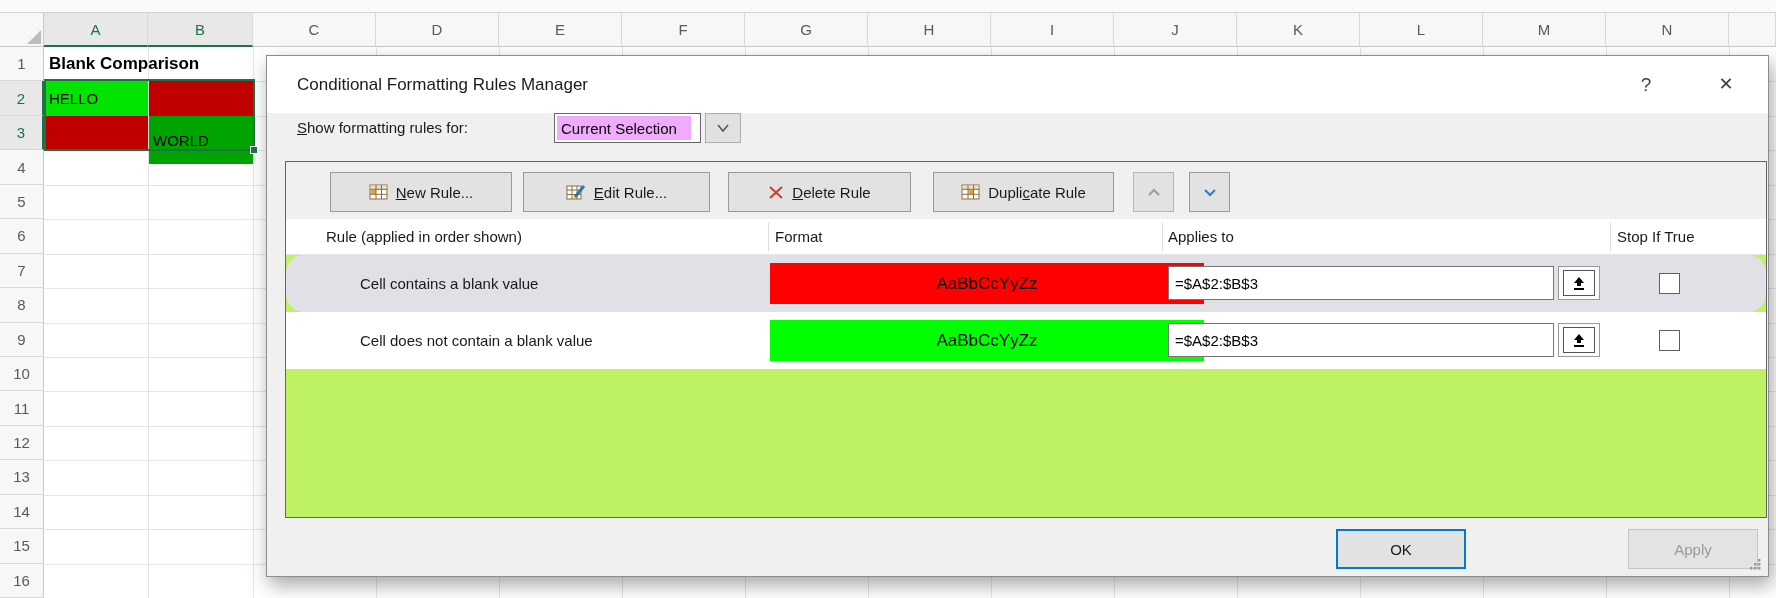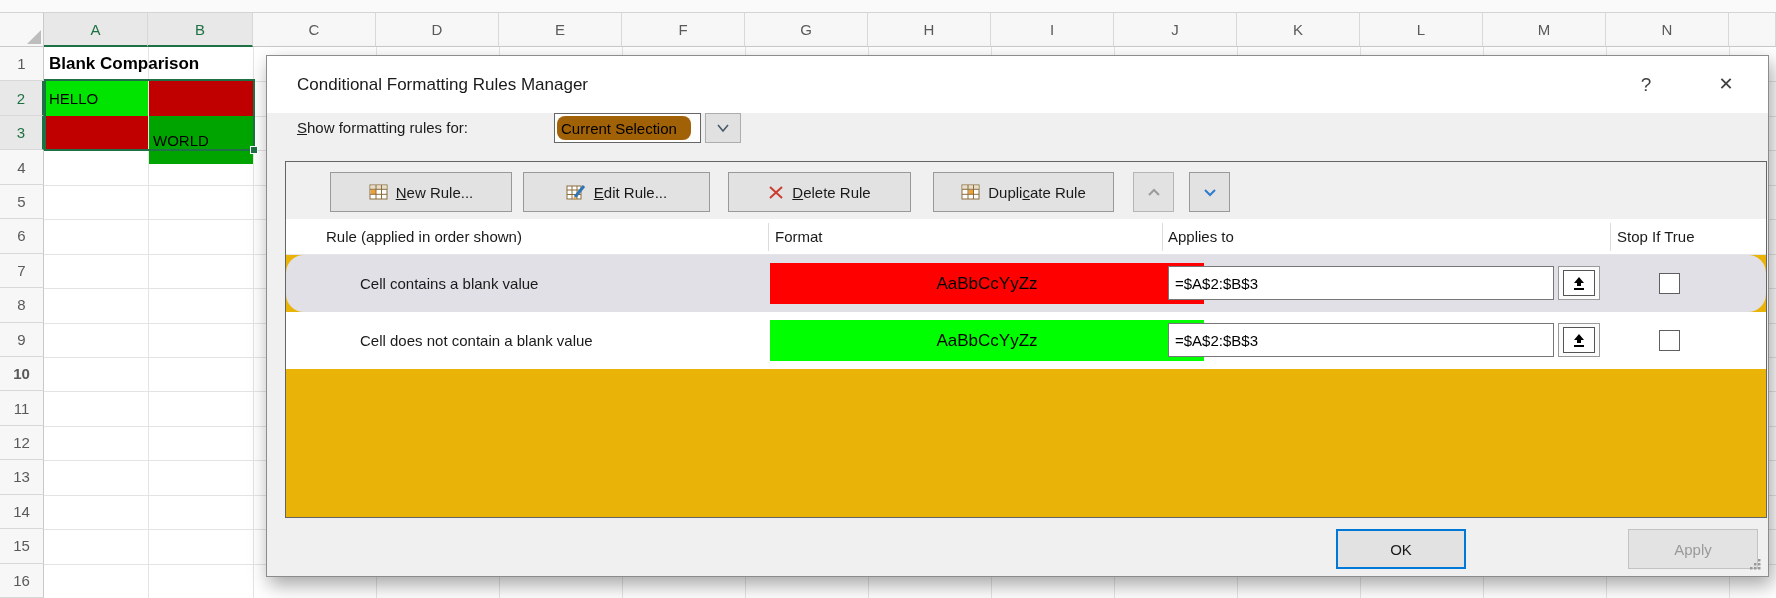--- a/index.html
+++ b/index.html
@@ -47,29 +47,29 @@
                font-size:17px; color:#1a1a1a; }
   .cap-btn { position:absolute; top:0; width:30px; height:57px; line-height:57px;
              text-align:center; font-size:19px; color:#404040; cursor:default; }
   .help-btn { left:1364px; }
   .x-btn { left:1444px; font-size:18px; }
 
   .show-label { position:absolute; left:30px; top:63px; font-size:15px; color:#1a1a1a; }
   .accel { text-decoration:underline; }
   .combo { position:absolute; left:287px; top:57px; width:147px; height:30px;
            background:#fff; border:1px solid #666; }
-  .combo-sel { position:absolute; left:2px; top:2px; bottom:2px; background:#a16207;
+  .combo-sel { position:absolute; left:2px; top:2px; bottom:2px; background:#f0abfc;
                color:#000; font-size:15px; display:flex; align-items:center;
-               padding:0 14px 0 4px; white-space:nowrap;border-radius:8px; }
+               padding:0 14px 0 4px; white-space:nowrap; }
   .combo-drop { position:absolute; left:438px; top:57px; width:36px; height:30px;
                 background:#e1e1e1; border:1px solid #adadad;
                 display:flex; align-items:center; justify-content:center; }
 
   .listbox { position:absolute; left:18px; top:105px; width:1482px; height:357px;
-             background:#eab308; border:1px solid #646464; }
+             background:#bef264; border:1px solid #646464; }
   .tb { position:absolute; left:0; top:0; right:0; height:57px; background:#f0f0f0; }
   .tb-btn { position:absolute; top:10px; height:40px; background:#e2e2e2;
             border:1px solid #999; font-size:15px; color:#1a1a1a;
             display:flex; align-items:center; justify-content:center; gap:8px; }
   .btn-new { left:44px; width:182px; }
   .btn-edit { left:237px; width:187px; }
   .btn-del { left:442px; width:183px; }
   .btn-dup { left:647px; width:181px; }
   .btn-up { left:847px; width:41px; border-color:#b5b5b5; }
   .btn-down { left:903px; width:41px; }
@@ -140,21 +140,21 @@
       <div class="col-h" style="left: 1729px; width: 47px;"></div>
       <div class="row-h" style="top: 47px; height: 34.44px;">1</div>
       <div class="row-h sel" style="top: 81.44px; height: 34.44px;">2</div>
       <div class="row-h sel" style="top: 115.88px; height: 34.44px;">3</div>
       <div class="row-h" style="top: 150.32px; height: 34.44px;">4</div>
       <div class="row-h" style="top: 184.76px; height: 34.44px;">5</div>
       <div class="row-h" style="top: 219.2px; height: 34.44px;">6</div>
       <div class="row-h" style="top: 253.64px; height: 34.44px;">7</div>
       <div class="row-h" style="top: 288.08px; height: 34.44px;">8</div>
       <div class="row-h" style="top: 322.52px; height: 34.44px;">9</div>
-      <div class="row-h" style="top: 356.96px; height: 34.44px; font-weight: bold;">10</div>
+      <div class="row-h" style="top: 356.96px; height: 34.44px;">10</div>
       <div class="row-h" style="top: 391.4px; height: 34.44px;">11</div>
       <div class="row-h" style="top: 425.84px; height: 34.44px;">12</div>
       <div class="row-h" style="top: 460.28px; height: 34.44px;">13</div>
       <div class="row-h" style="top: 494.72px; height: 34.44px;">14</div>
       <div class="row-h" style="top: 529.16px; height: 34.44px;">15</div>
       <div class="row-h" style="top: 563.6px; height: 34.44px;">16</div>
       <div class="vline" style="left: 148px;"></div>
       <div class="vline" style="left: 253px;"></div>
       <div class="vline" style="left: 376px;"></div>
       <div class="vline" style="left: 499px;"></div>

